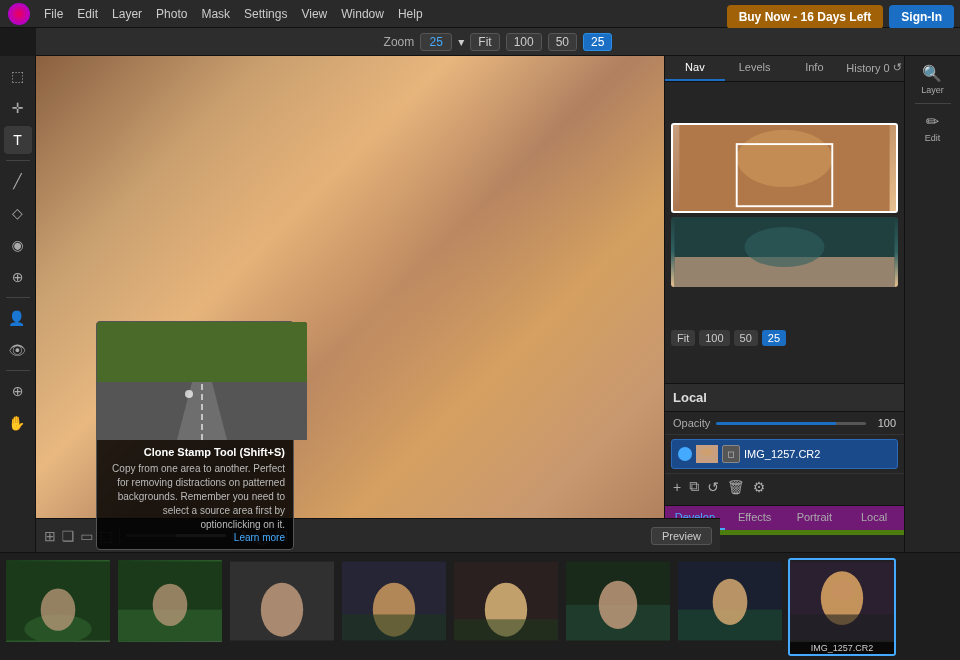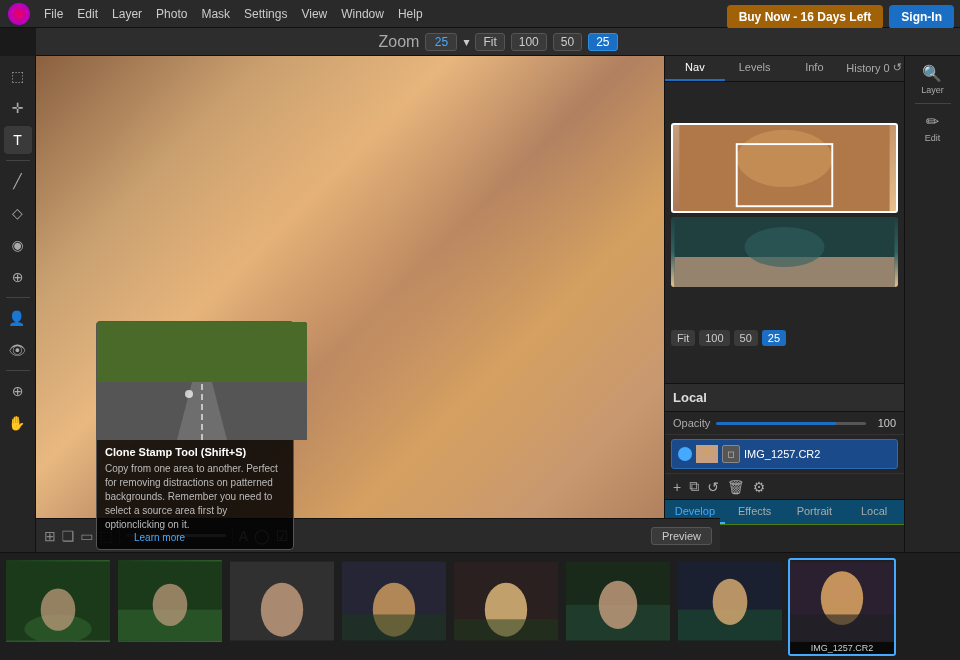--- a/index.html
+++ b/index.html
@@ -5,21 +5,21 @@
     * { margin: 0; padding: 0; box-sizing: border-box; }
     body { width: 960px; height: 660px; background: #1a1a1a; font-family: Arial, sans-serif; font-size: 12px; color: #ccc; overflow: hidden; }
 
     
     #menubar { display: flex; align-items: center; height: 28px; background: #2a2a2a; border-bottom: 1px solid #111; padding: 0 8px; gap: 14px; }
     .menu-logo { width: 22px; height: 22px; background: radial-gradient(circle, #e05, #90f); border-radius: 50%; flex-shrink: 0; }
     .menu-item { color: #ccc; font-size: 12px; cursor: pointer; }
 
     
     #zoombar { display: flex; align-items: center; height: 28px; background: #2d2d2d; border-bottom: 1px solid #111; padding: 0 8px; gap: 6px; justify-content: center; position: absolute; left: 36px; right: 0; top: 28px; }
-    .zoom-label { color: #aaa; font-size: 16px; }
+    .zoom-label { color: #aaa; font-size: 12px; }
     .zoom-val { background: #3a3a3a; border: 1px solid #555; color: #4af; font-size: 12px; padding: 1px 5px; border-radius: 3px; min-width: 32px; text-align: center; }
     .zoom-btn { background: #3a3a3a; border: 1px solid #555; color: #ccc; font-size: 12px; padding: 1px 7px; border-radius: 3px; cursor: pointer; }
     .zoom-btn.active { background: #1a6fc4; color: #fff; border-color: #2a8fe4; }
 
     
     #top-right-btns { position: absolute; top: 5px; right: 6px; display: flex; gap: 6px; align-items: center; }
     .btn-buy { background: #a16207; color: #fff; font-size: 12px; font-weight: bold; padding: 5px 12px; border-radius: 4px; cursor: pointer; border: none; }
     .btn-signin { background: #1a6fc4; color: #fff; font-size: 12px; font-weight: bold; padding: 5px 12px; border-radius: 4px; cursor: pointer; border: none; }
 
     
@@ -28,21 +28,21 @@
     
     #left-toolbar { width: 36px; background: #252525; border-right: 1px solid #111; display: flex; flex-direction: column; align-items: center; padding: 6px 0; gap: 4px; overflow: hidden; }
     .tool-btn { width: 28px; height: 28px; display: flex; align-items: center; justify-content: center; border-radius: 4px; cursor: pointer; color: #aaa; font-size: 14px; }
     .tool-btn:hover, .tool-btn.active { background: #3a3a3a; color: #fff; }
     .tool-sep { width: 24px; height: 1px; background: #444; margin: 2px 0; }
 
     
     #canvas-area { flex: 1; background: #383838; position: relative; overflow: hidden; }
 
     
-    #clone-tooltip { position: absolute; top: 265px; left: 60px; background: rgba(0,0,0,0.85); border: 1px solid #555; border-radius: 4px; padding: 0; width: 198px; z-index: 10; }
+    #clone-tooltip { position: absolute; top: 265px; left: 60px; background: rgba(0,0,0,0.85); border: 1px solid #555; border-radius: 4px; padding: 0; width: 198px; z-index: 10; text-align: right; }
     #clone-thumb { width: 210px; height: 118px; background: linear-gradient(135deg, #4a6b2a 0%, #7a5a30 30%, #222 60%, #333 100%); border-radius: 3px 3px 0 0; position: relative; overflow: hidden; }
     .road-visual { position: absolute; top: 0; left: 0; width: 100%; height: 100%; }
     #clone-info { padding: 6px 8px; }
     #clone-title { color: #fff; font-size: 11px; font-weight: bold; margin-bottom: 4px; }
     #clone-desc { color: #bbb; font-size: 10px; line-height: 1.4; }
     #clone-learn { color: #4af; font-size: 10px; cursor: pointer; margin-left: 29px; }
 
     
     #right-panel { width: 240px; background: #252525; border-left: 1px solid #111; display: flex; flex-direction: column; gap: 35px; }
     #nav-tabs { display: flex; background: #2a2a2a; border-bottom: 1px solid #111; }
@@ -67,21 +67,21 @@
 
     #layer-item { display: flex; align-items: center; gap: 4px; padding: 5px 6px; background: #1a4a8a; border: 1px solid #2a6aba; margin: 4px 6px; border-radius: 3px; cursor: pointer; }
     .layer-eye { width: 14px; height: 14px; border-radius: 50%; background: #4af; display: flex; align-items: center; justify-content: center; font-size: 8px; flex-shrink: 0; }
     .layer-thumb { width: 22px; height: 18px; background: linear-gradient(135deg, #c8a080, #a06840); border-radius: 2px; flex-shrink: 0; }
     .layer-mask { width: 18px; height: 18px; background: #555; border: 1px solid #888; border-radius: 2px; display: flex; align-items: center; justify-content: center; font-size: 9px; flex-shrink: 0; }
     .layer-name { flex: 1; font-size: 11px; color: #fff; }
 
     #layer-tools { display: flex; gap: 8px; align-items: center; padding: 4px 8px; border-top: 1px solid #333; }
     .layer-tool-btn { color: #aaa; cursor: pointer; font-size: 14px; }
 
-    #edit-tabs { display: flex; background: #0c4a6e; border-top: 1px solid #111; border-bottom: 1px solid #4d7c0f; }
+    #edit-tabs { display: flex; background: #701a75; border-top: 1px solid #111; border-bottom: 5px solid #4d7c0f; margin-top: 6px; }
     .edit-tab { flex: 1; text-align: center; padding: 5px 2px; font-size: 11px; color: #aaa; cursor: pointer; border-bottom: 2px solid transparent; }
     .edit-tab.active { color: #4af; border-bottom-color: #4af; }
 
     #edit-actions { display: flex; gap: 8px; align-items: center; padding: 4px 8px; border-bottom: 1px solid #333; }
     .edit-action-btn { color: #aaa; cursor: pointer; font-size: 16px; }
 
     #tone-color { padding: 6px 0; }
     .section-title { display: flex; align-items: center; justify-content: space-between; color: #ddd; font-size: 13px; font-weight: bold; margin-bottom: 4px; }
     .section-reset { color: #aaa; font-size: 14px; cursor: pointer; }
 

